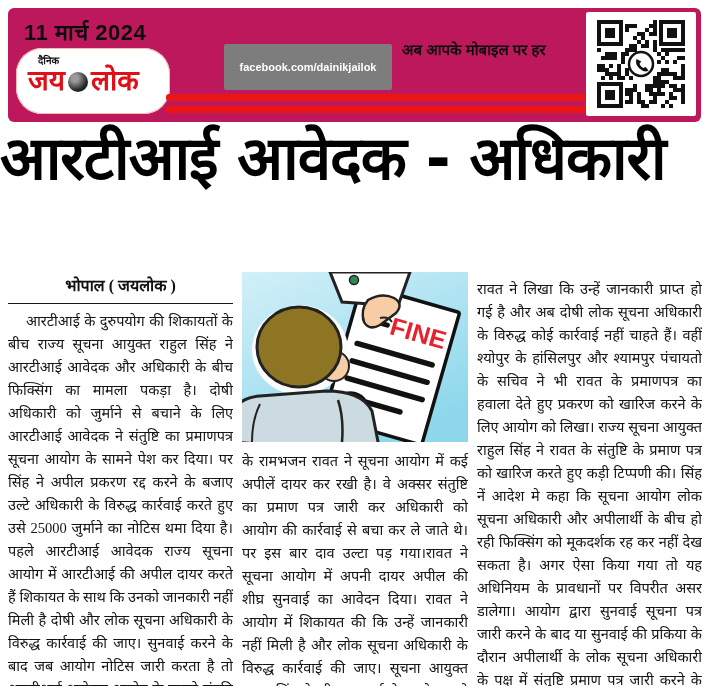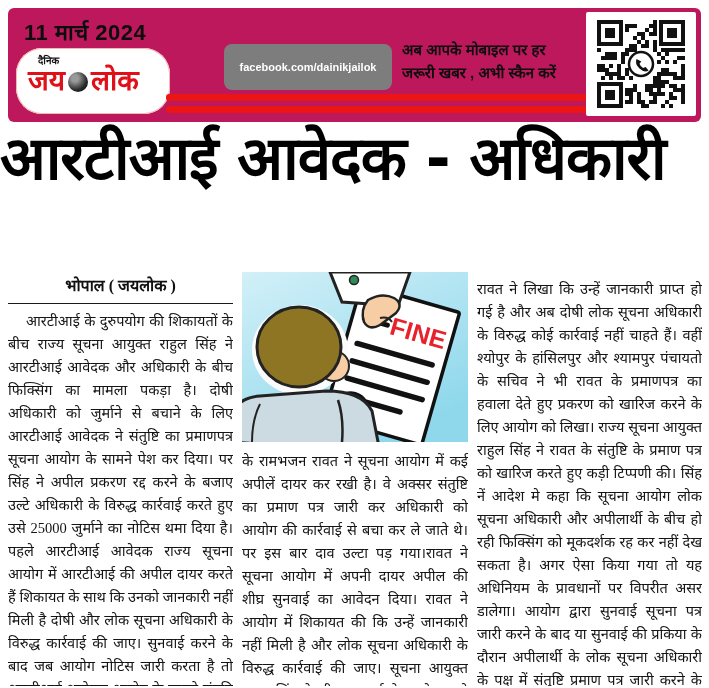--- a/index.html
+++ b/index.html
@@ -27,21 +27,21 @@
   }
   .globe{
     display:inline-block;width:20px;height:20px;border-radius:50%;
     background:radial-gradient(circle at 35% 32%,#9a9a9a 0 18%,#2a2a2a 62%,#000 100%);
     vertical-align:-2px;margin:0 3px;
   }
   .contact-box{
     position:absolute;left:216px;top:36px;width:168px;height:46px;
     background:#7d7d7d;color:#fff;font-size:11px;font-weight:700;
     display:flex;flex-direction:column;justify-content:center;text-align:center;
-    line-height:17px;border-radius:8px;gap:13px;
+    line-height:17px;border-radius:2px;gap:13px;
   }
   .promo{
     position:absolute;left:394px;top:30px;width:210px;
     font-size:15px;font-weight:800;color:#0d0d0d;line-height:23px;
   }
   .redbar{position:absolute;left:158px;width:424px;height:7px;background:#ec1515;border-radius:3px;}
   .redbar.b1{top:86px;} .redbar.b2{top:98px;}
   .qr-box{
     position:absolute;left:578px;top:4px;width:110px;height:104px;background:#fff;
     display:flex;align-items:center;justify-content:center;border-radius:2px;
@@ -82,21 +82,20 @@
     <div class="logo-tagline">दैनिक</div>
     <div class="logo-title"><span>जय</span><span class="globe"></span><span>लोक</span></div>
   </div>
 
   <div class="contact-box">
     <div>facebook.com/dainikjailok</div>
   </div>
 
   <div class="promo">
     <div>अब आपके मोबाइल पर हर</div>
-    <div>जरूरी खबर , अभी स्कैन करें</div>
   </div>
 
   <div class="redbar b1"></div>
   <div class="redbar b2"></div>
 
   <div class="qr-box">
     <svg id="qr-svg" width="92" height="92" viewBox="0 0 92 92">
       <rect x="0" y="0" width="92" height="92" fill="#ffffff"></rect>
 
       <g fill="#111">

